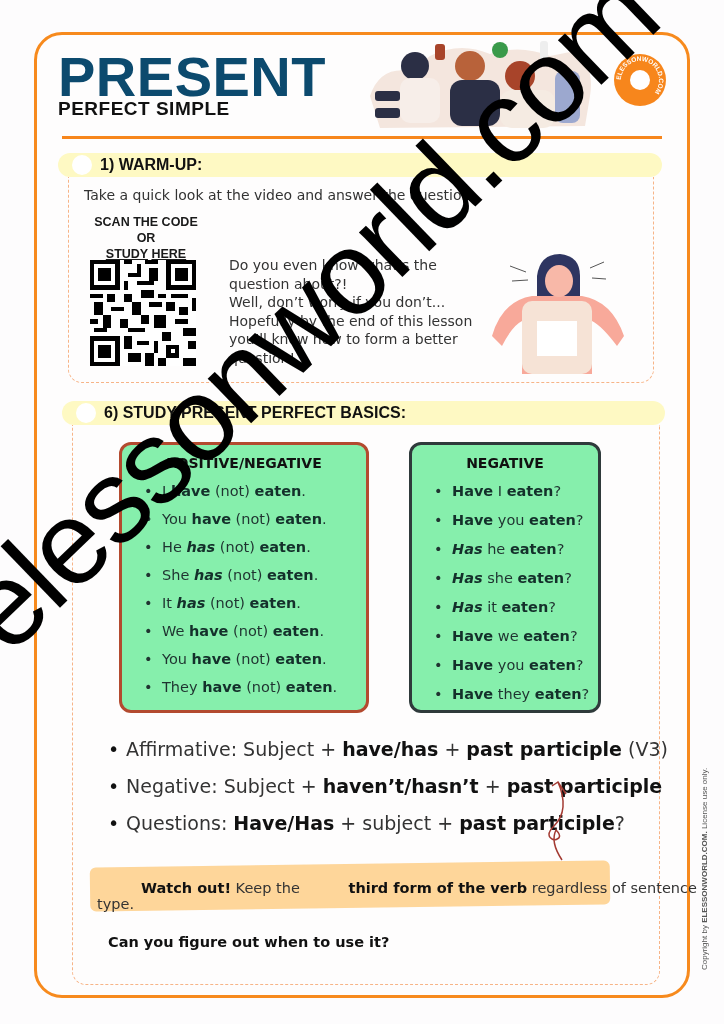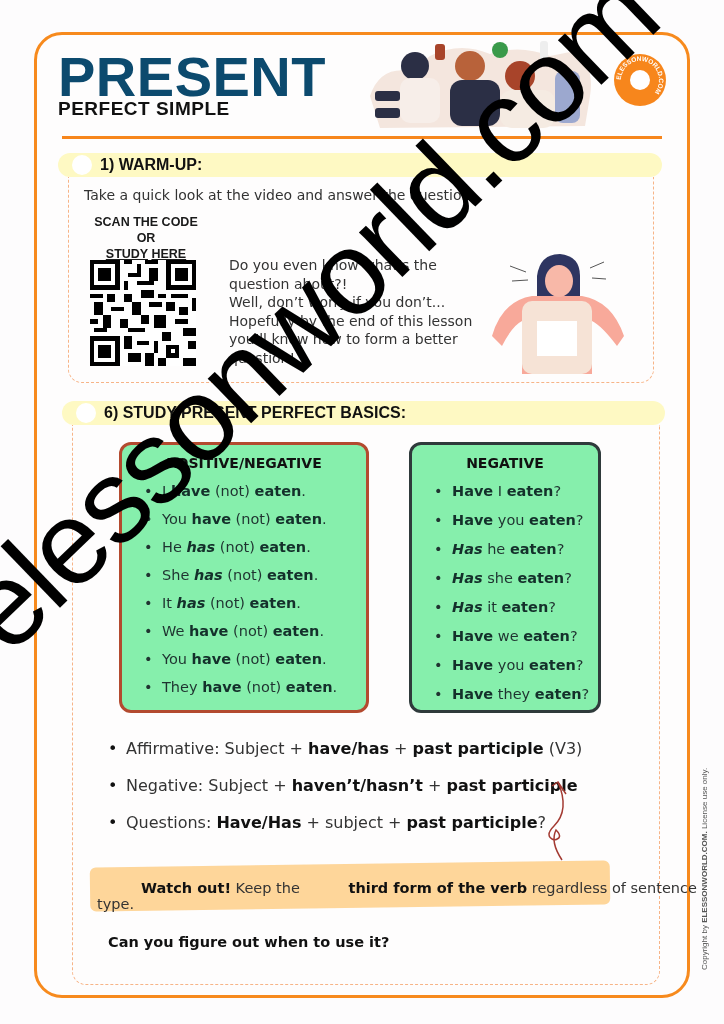--- a/index.html
+++ b/index.html
@@ -25,21 +25,21 @@
   .card.neg { left: 409px; top: 442px; width: 192px; height: 271px; border: 3px solid #2f3a3b; }
   .card h3 { text-align: center; font-family: "DejaVu Sans", sans-serif; font-weight: bold; font-size: 14px; color: #111; margin-bottom: 6px; }
   .card ul { list-style: none; padding-left: 22px; }
   .card li { font-size: 14.5px; color: #1f3330; line-height: 28px; position: relative; padding-left: 18px; }
   .card.neg ul { }
   .card.neg li { line-height: 29px; }
   .card li::before { content: "•"; position: absolute; left: 0; color: #1f3330; }
   .card li .b { font-weight: bold; color: #14302b; }
   .card li .bi { font-weight: bold; font-style: italic; color: #14302b; }
   .rules { position: absolute; left: 108px; top: 740px; list-style: none; }
-  .rules li { font-size: 16px; color: #333; margin-bottom: 19px; position: relative; padding-left: 18px; line-height: 18px; }
+  .rules li { font-size: 19px; color: #333; margin-bottom: 19px; position: relative; padding-left: 18px; line-height: 18px; }
   .rules li::before { content: "•"; position: absolute; left: 0; color: #111; }
   .rules li .b { font-weight: bold; color: #111; }
   .arrow-doodle { position: absolute; left: 540px; top: 780px; width: 40px; height: 82px; }
   .highlight { position: absolute; left: 90px; top: 864px; width: 520px; height: 44px; background: #fdc878; opacity: 0.75; border-radius: 6px; transform: rotate(-0.8deg); }
   .watch { position: absolute; left: 97px; top: 880px; font-size: 14.5px; color: #333; }
   .watch .b { font-weight: bold; color: #111; margin-left: 44px; }
   .figure-out { position: absolute; left: 108px; top: 934px; font-family: "DejaVu Sans", sans-serif; font-weight: bold; font-size: 14.5px; color: #111; }
   .copyright { position: absolute; left: 700px; top: 970px; transform: rotate(-90deg); transform-origin: left top; font-size: 8px; color: #555; white-space: nowrap; font-family: "Liberation Sans", sans-serif; }
   .copyright .b { font-weight: bold; }
   .watermark { position: absolute; left: -20px; top: 560px; transform: rotate(-44deg); transform-origin: left center; font-family: "Liberation Sans", sans-serif; font-size: 118px; color: #000; white-space: nowrap; letter-spacing: -2px; pointer-events: none; }

